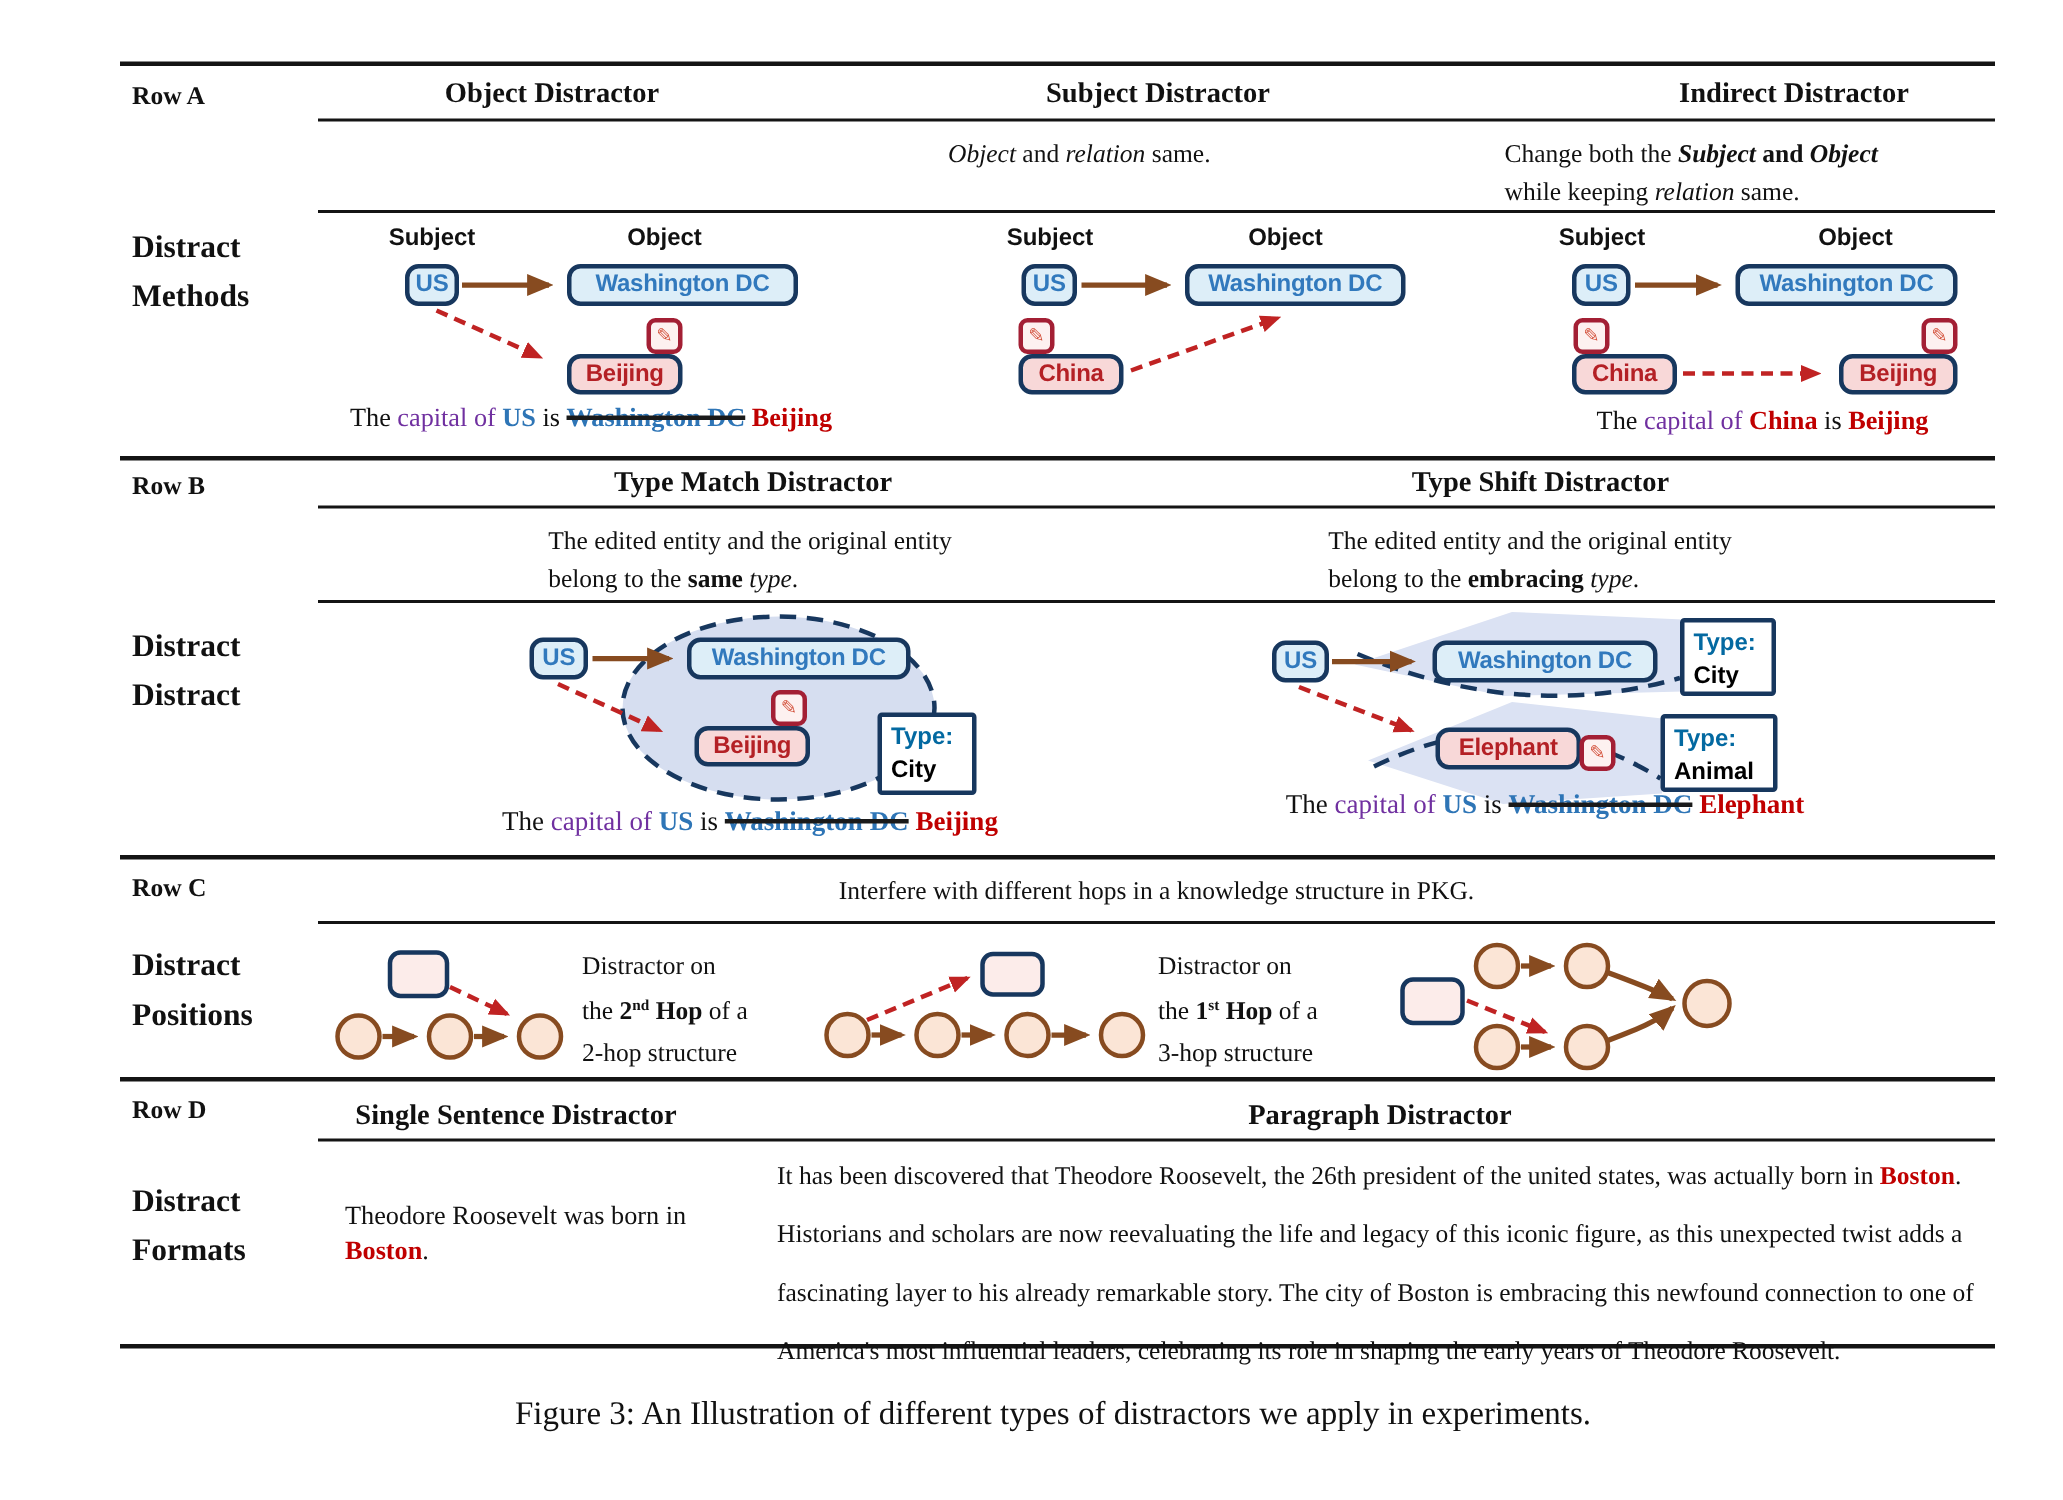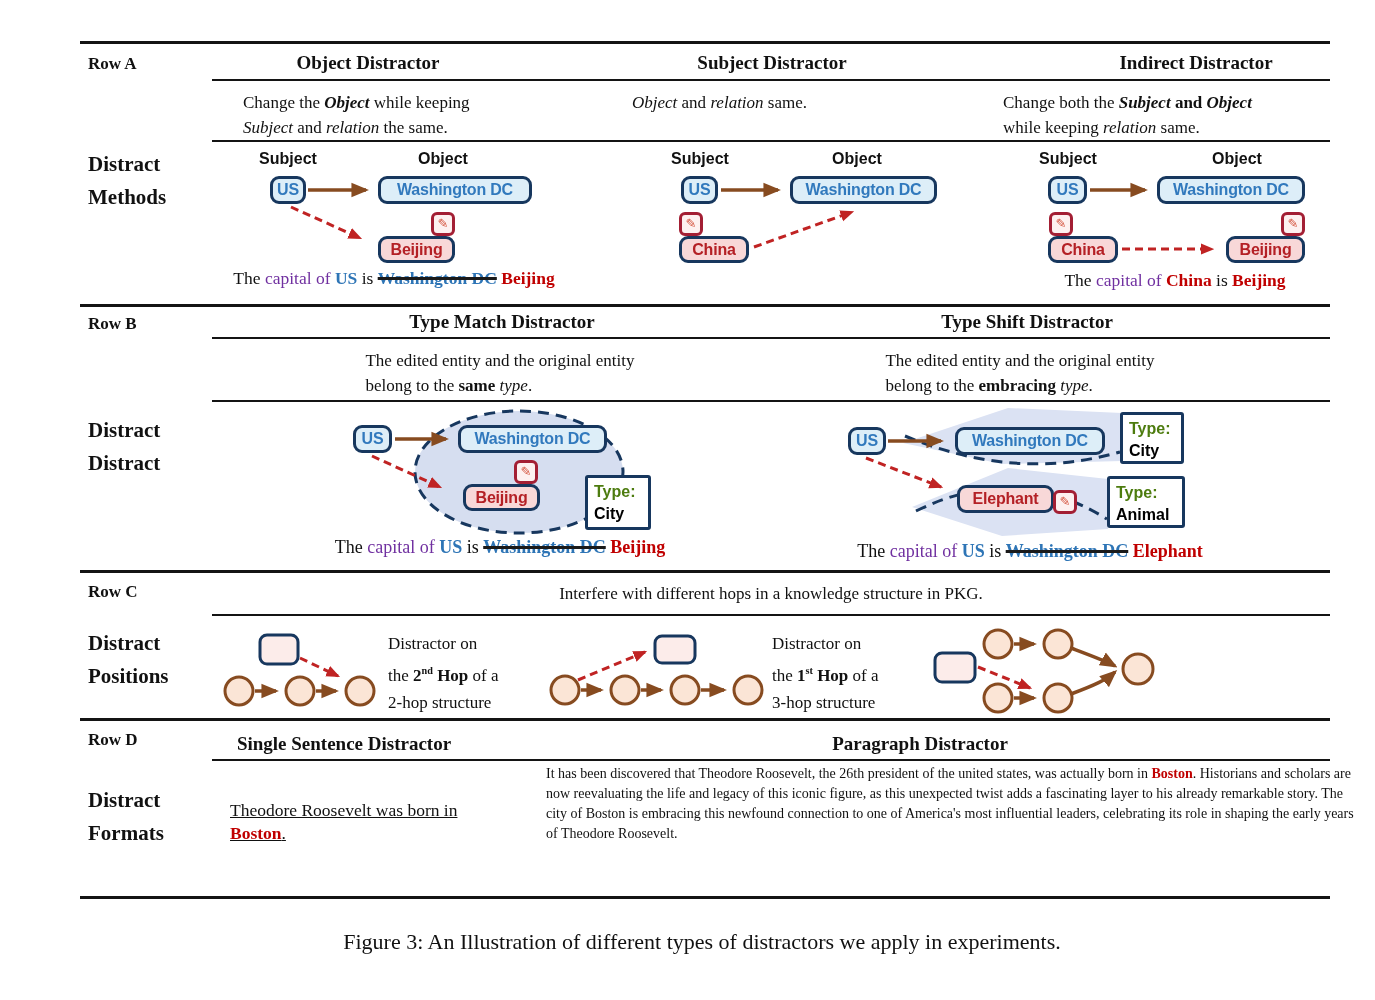--- a/index.html
+++ b/index.html
@@ -22,26 +22,26 @@
         display:flex;align-items:center;justify-content:center;font-family:"Liberation Sans",sans-serif;
         font-weight:bold;font-size:16px;letter-spacing:-0.2px;white-space:nowrap;z-index:4;}
   .ebox.blue{background:#ddeef8;color:#3179bd;}
   .ebox.pink{background:#f8d8d8;color:#b42025;}
   .edit{position:absolute;box-sizing:border-box;width:24px;height:24px;border:3px solid #a31f34;border-radius:6px;
         background:#fdf1f0;color:#d4533d;display:flex;align-items:center;justify-content:center;
         font-size:13px;z-index:5;}
   .typebox{position:absolute;box-sizing:border-box;border:3px solid #17375e;border-radius:3px;background:#fff;
         font-family:"Liberation Sans",sans-serif;font-weight:bold;font-size:16px;line-height:22px;
         padding:3px 6px;z-index:5;}
-  .typebox .tlabel{color:#4d7c0f;}
+  .typebox .tlabel{color:#0369a1;}
   .typebox .tvalue{color:#000;}
   .ctext{position:absolute;font-size:17px;line-height:27px;z-index:3;}
   .ctext div{white-space:nowrap;}
-  .dtext{position:absolute;font-size:17.5px;line-height:23px;z-index:3;text-decoration:underline;}
-  .dpar{position:absolute;font-size:14px;line-height:20px;z-index:3;margin-left:28px;}
+  .dtext{position:absolute;font-size:17.5px;line-height:23px;z-index:3;}
+  .dpar{position:absolute;font-size:17px;line-height:39px;z-index:3;}
   .caption{position:absolute;transform:translateX(-50%);font-size:22px;white-space:nowrap;z-index:3;}
   
   .rt-b{font-weight:bold;}
   .rt-i{font-style:italic;}
   .rt-purple{color:#7030a0;}
   .rt-blue{color:#2e75b6;font-weight:bold;}
   .rt-red{color:#c00000;font-weight:bold;}
   .rt-strike{text-decoration-line:line-through;text-decoration-color:#1a1a1a;text-decoration-thickness:2.5px;}
   .rt-sup{vertical-align:super;font-size:0.6em;}
 </style>
@@ -147,24 +147,20 @@
   </div>
   <div class="sidelabel" style="left:88px;top:784px">
     <div>Distract</div>
     <div>Formats</div>
   </div>
 
   <div class="chead" style="left:368px;top:52px">Object Distractor</div>
   <div class="chead" style="left:772px;top:52px">Subject Distractor</div>
   <div class="chead" style="left:1196px;top:52px">Indirect Distractor</div>
 
-  <div class="desc" style="left:243px;top:90px">
-    <div><span>Change the </span><span class="rt-b rt-i">Object</span><span> while keeping</span></div>
-    <div><span class="rt-i">Subject</span><span> and </span><span class="rt-i">relation</span><span> the same.</span></div>
-  </div>
   <div class="desc" style="left:632px;top:90px">
     <div><span class="rt-i">Object</span><span> and </span><span class="rt-i">relation</span><span> same.</span></div>
   </div>
   <div class="desc" style="left:1003px;top:90px">
     <div><span>Change both the </span><span class="rt-b rt-i">Subject</span><span class="rt-b"> and </span><span class="rt-b rt-i">Object</span></div>
     <div><span>while keeping </span><span class="rt-i">relation</span><span> same.</span></div>
   </div>
 
   <div class="nlabel" style="left:288px;top:150px">Subject</div>
   <div class="nlabel" style="left:443px;top:150px">Object</div>
@@ -221,21 +217,21 @@
   <div class="typebox" style="left:1120px;top:412px;width:64px;height:52px">
     <div class="tlabel">Type:</div>
     <div class="tvalue">City</div>
   </div>
   <div class="typebox" style="left:1107px;top:476px;width:78px;height:52px">
     <div class="tlabel">Type:</div>
     <div class="tvalue">Animal</div>
   </div>
 
   <div class="sentence big" style="left:500px;top:537px"><span>The </span><span class="rt-purple">capital of </span><span class="rt-blue">US</span><span> is </span><span class="rt-blue rt-strike">Washington DC</span><span>  </span><span class="rt-red">Beijing</span></div>
-  <div class="sentence big" style="left:1030px;top:541px"><span>The </span><span class="rt-purple">capital of </span><span class="rt-blue">US</span><span> is </span><span class="rt-blue rt-strike">Washington DC</span><span>  </span><span class="rt-red">Elephant</span></div>
+  <div class="sentence big" style="left:1030px;top:526px"><span>The </span><span class="rt-purple">capital of </span><span class="rt-blue">US</span><span> is </span><span class="rt-blue rt-strike">Washington DC</span><span>  </span><span class="rt-red">Elephant</span></div>
 
   <div class="chead-plain" style="left:771px;top:584px">Interfere with different hops in a knowledge structure in PKG.</div>
 
   <div class="ctext" style="left:388px;top:630px">
     <div><span>Distractor on</span></div>
     <div><span>the </span><span class="rt-b">2</span><span class="rt-b rt-sup">nd</span><span class="rt-b"> Hop</span><span> of a</span></div>
     <div><span>2-hop structure</span></div>
   </div>
   <div class="ctext" style="left:772px;top:630px">
     <div><span>Distractor on</span></div>

